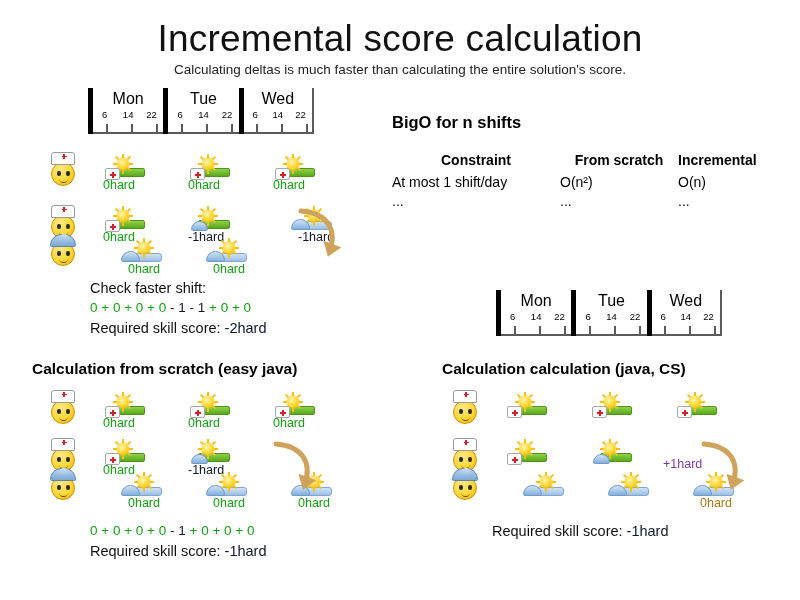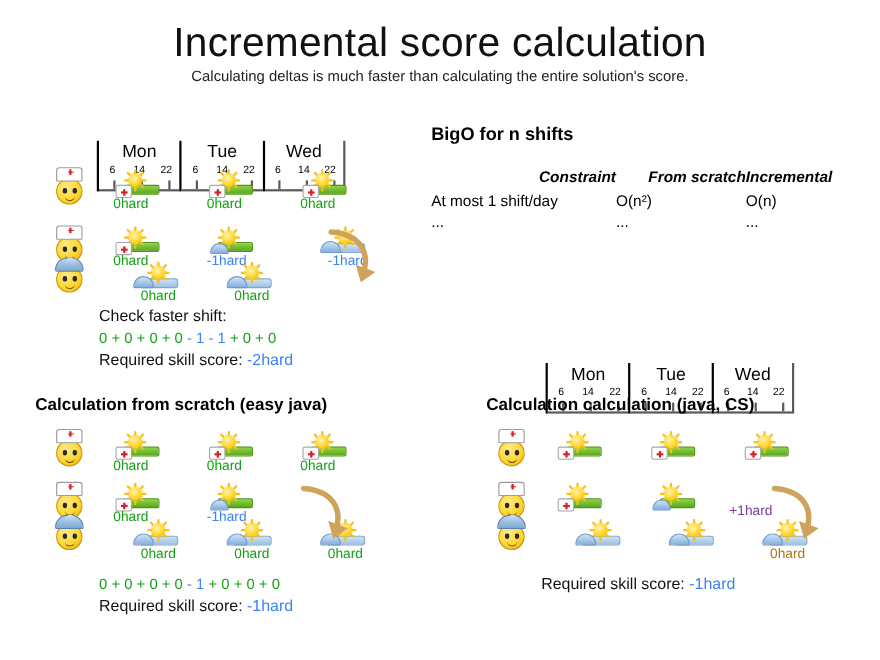--- a/index.html
+++ b/index.html
@@ -26,23 +26,22 @@
   .section-title{
     font-size:15.5px;font-weight:bold;color:#000;
   }
 
   
   .timeline{position:absolute;}
   .tl-days{display:flex;}
   .tl-day{
     position:relative;
     text-align:center;
-    border-left:2px solid #000000;
+    border-left:5px solid #000000;
     box-sizing:border-box;
-    margin-top:40px;
   }
   .tl-day:last-child{border-right:2px solid #5a5a5a;}
   .tl-dayname{font-size:16px;line-height:20px;padding-top:1px;}
   .tl-hours{display:flex;justify-content:space-around;font-size:9.5px;line-height:12px;color:#000;}
   .tl-hours span{width:33.33%;text-align:center;}
   .tl-axis{height:11px;position:relative;border-bottom:2px solid #5a5a5a;}
   .tl-tick{position:absolute;top:3px;width:2px;height:8px;background:#5a5a5a;}
 
   
   .avatar{position:absolute;width:30px;height:34px;}
@@ -119,33 +118,33 @@
     position:absolute;left:1px;top:7px;width:19px;height:11px;
     background:linear-gradient(#cfe3f7,#85b0dc);
     border:1px solid #6f9ac8;box-sizing:border-box;
     border-radius:11px 11px 2px 2px;
   }
   .score{
     position:absolute;left:0px;top:18px;width:62px;
     font-size:12.5px;line-height:14px;white-space:nowrap;
   }
   .sc-green{color:#15a015;}
-  .sc-red{color:#3b82f6;}
+  .sc-red{color:#0f172a;}
   .sc-brown{color:#a8761c;}
   .sc-purple{color:#7b3ba0;}
 
   
   .arrow{position:absolute;}
   .arrow svg{display:block;overflow:visible;}
 
   
   #bigo{position:absolute;left:392px;top:113px;}
   #bigo .bigo-title{font-size:16.5px;font-weight:bold;margin-bottom:20px;}
   #bigo table{border-collapse:collapse;font-size:14px;}
-  #bigo th{text-align:right;font-weight:bold;padding:0 0 4px 0;font-style:italic;}
+  #bigo th{text-align:center;font-weight:bold;padding:0 0 4px 0;}
   #bigo td{text-align:left;padding:1.5px 0;}
   #bigo .c1{width:168px;}
   #bigo .c2{width:118px;}
 
   
   .caption{position:absolute;font-size:14.5px;line-height:20px;}
   .caption .l1{color:#111;}
   .caption .l2{font-size:13.5px;}
   .caption .l3{color:#111;}
 </style>

